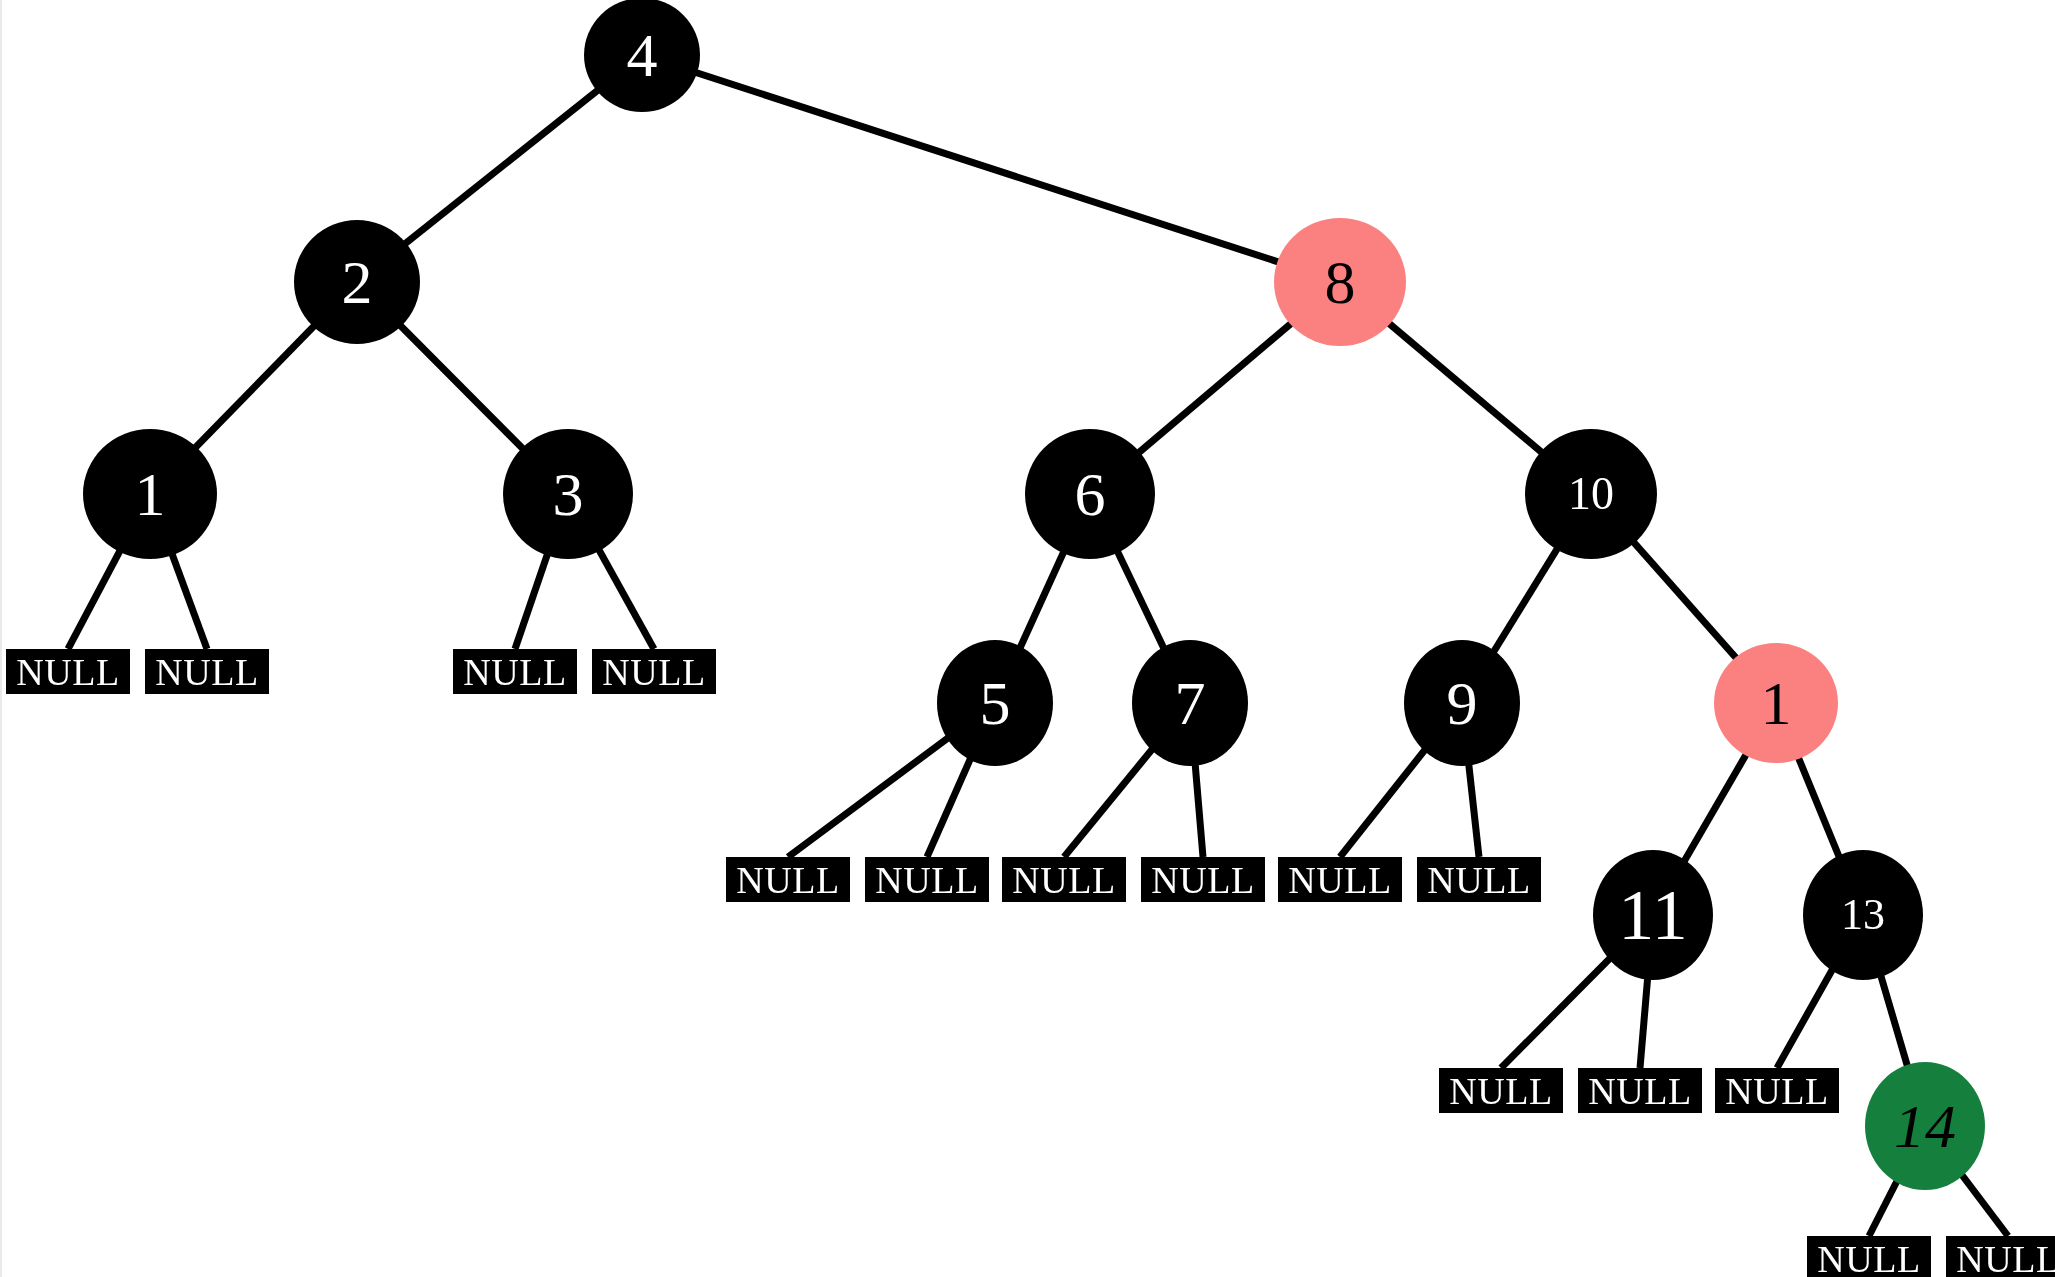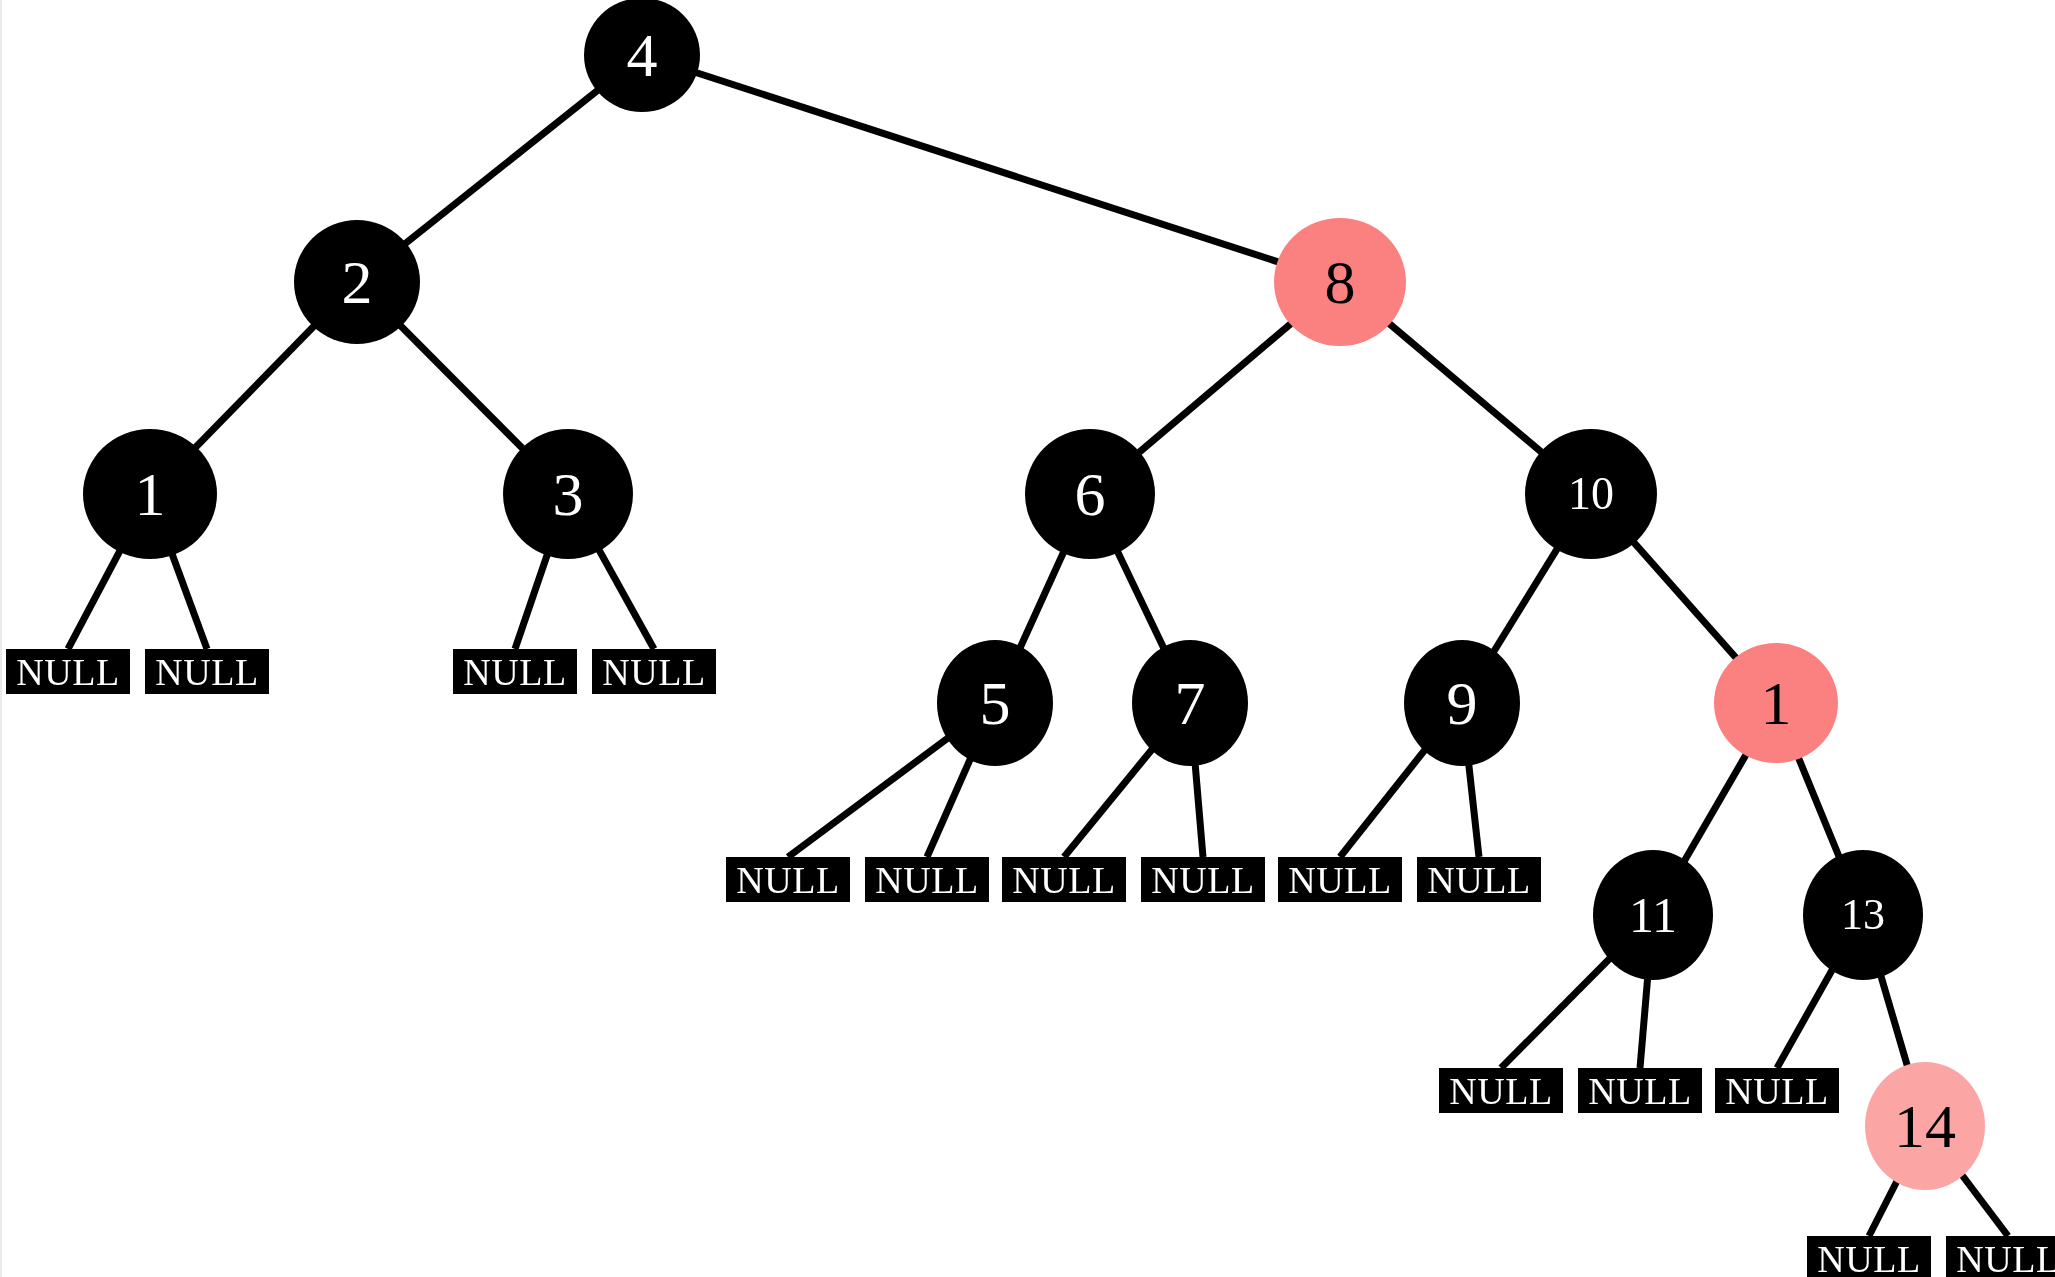--- a/index.html
+++ b/index.html
@@ -114,16 +114,16 @@
     <div class="node black" style="left: 292px; top: 220px; width: 126px; height: 124px; font-size: 62px; background: rgb(0, 0, 0); color: rgb(255, 255, 255);">2</div>
     <div class="node red" style="left: 1272px; top: 218px; width: 132px; height: 128px; font-size: 62px; background: rgb(251, 129, 129); color: rgb(0, 0, 0);">8</div>
     <div class="node black" style="left: 81px; top: 429px; width: 134px; height: 130px; font-size: 62px; background: rgb(0, 0, 0); color: rgb(255, 255, 255);">1</div>
     <div class="node black" style="left: 501px; top: 429px; width: 130px; height: 130px; font-size: 62px; background: rgb(0, 0, 0); color: rgb(255, 255, 255);">3</div>
     <div class="node black" style="left: 1023px; top: 429px; width: 130px; height: 130px; font-size: 62px; background: rgb(0, 0, 0); color: rgb(255, 255, 255);">6</div>
     <div class="node black" style="left: 1523px; top: 429px; width: 132px; height: 130px; font-size: 46px; background: rgb(0, 0, 0); color: rgb(255, 255, 255);">10</div>
     <div class="node black" style="left: 935px; top: 640px; width: 116px; height: 126px; font-size: 62px; background: rgb(0, 0, 0); color: rgb(255, 255, 255);">5</div>
     <div class="node black" style="left: 1130px; top: 640px; width: 116px; height: 126px; font-size: 62px; background: rgb(0, 0, 0); color: rgb(255, 255, 255);">7</div>
     <div class="node black" style="left: 1402px; top: 640px; width: 116px; height: 126px; font-size: 62px; background: rgb(0, 0, 0); color: rgb(255, 255, 255);">9</div>
     <div class="node red" style="left: 1712px; top: 643px; width: 124px; height: 120px; font-size: 62px; background: rgb(251, 129, 129); color: rgb(0, 0, 0);">1</div>
-    <div class="node black" style="left: 1591px; top: 850px; width: 120px; height: 130px; font-size: 50px; background: rgb(0, 0, 0); color: rgb(255, 255, 255);">11</div>
+    <div class="node black" style="left: 1591px; top: 850px; width: 120px; height: 130px; font-size: 72px; background: rgb(0, 0, 0); color: rgb(255, 255, 255);">11</div>
     <div class="node black" style="left: 1801px; top: 850px; width: 120px; height: 130px; font-size: 44px; background: rgb(0, 0, 0); color: rgb(255, 255, 255);">13</div>
-    <div class="node red" style="left: 1863px; top: 1062px; width: 120px; height: 128px; font-size: 62px; background: #fca5a5; color: rgb(0, 0, 0);">14</div>
+    <div class="node red" style="left: 1863px; top: 1062px; width: 120px; height: 128px; font-size: 62px; background: #15803d; color: rgb(0, 0, 0); font-style: italic;">14</div>
   </div>
 
 </body></html>

